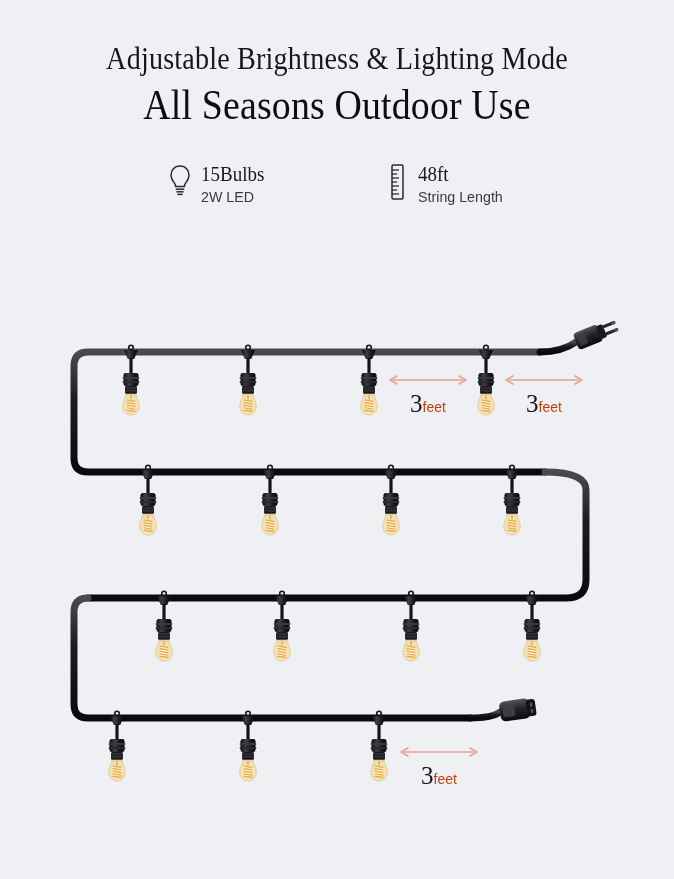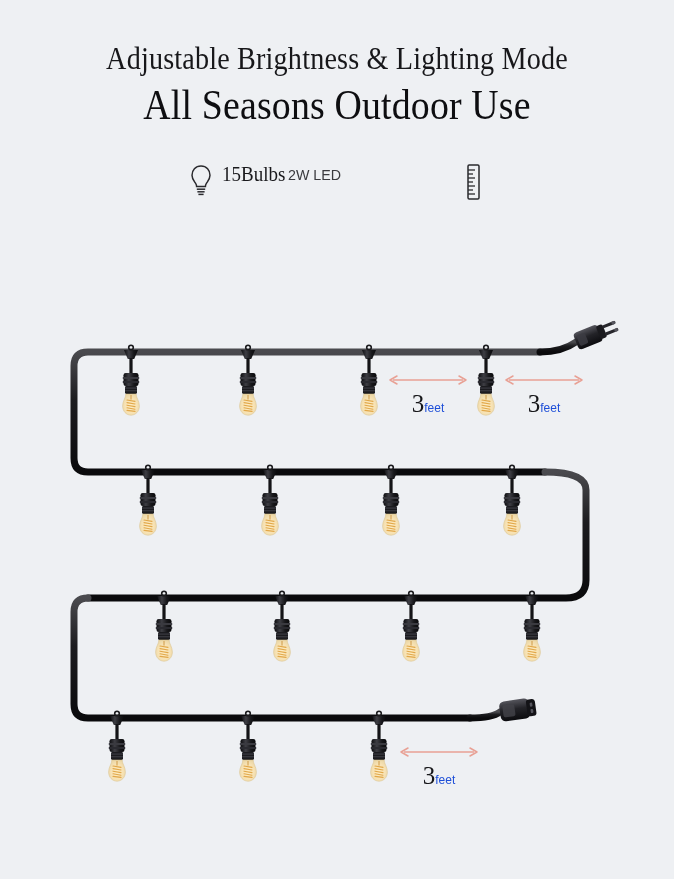--- a/index.html
+++ b/index.html
@@ -79,21 +79,21 @@
     height: 40px;
     flex: 0 0 26px;
     display: block;
   }
   .feature-icon.wide {
     width: 44px;
     flex: 0 0 44px;
   }
   .feature-text {
     display: flex;
-    flex-direction: row;
+    flex-direction: column;
     padding-top: 1px;
   }
   .feature-title {
     font-family: "Liberation Serif", serif;
     font-size: 20px;
     line-height: 22px;
     color: #19191c;
     white-space: nowrap;
     transform: scaleX(0.95);
     transform-origin: left center;
@@ -128,22 +128,22 @@
     white-space: nowrap;
   }
   .measure-num {
     font-family: "Liberation Serif", serif;
     font-size: 25px;
     color: #17171a;
     vertical-align: baseline;
   }
   .measure-unit {
     font-family: "Liberation Sans", sans-serif;
-    font-size: 12px;
-    color: #1d4ed8;
+    font-size: 14px;
+    color: #c2410c;
     vertical-align: baseline;
   }
 </style>
 </head>
 <body>
 
 <div class="page">
 
   <div class="headline">
     <div class="headline-line1">Adjustable Brightness &amp; Lighting Mode</div>
@@ -172,20 +172,24 @@
         <svg viewBox="0 0 26 40" width="26" height="40">
           <rect x="8" y="3" width="11" height="34" rx="1.2" fill="none" stroke="#2a2a2e" stroke-width="1.5"></rect>
           <line x1="8" y1="8" x2="15" y2="8" stroke="#2a2a2e" stroke-width="1.3"></line>
           <line x1="8" y1="12" x2="13" y2="12" stroke="#2a2a2e" stroke-width="1.3"></line>
           <line x1="8" y1="16" x2="15" y2="16" stroke="#2a2a2e" stroke-width="1.3"></line>
           <line x1="8" y1="20" x2="13" y2="20" stroke="#2a2a2e" stroke-width="1.3"></line>
           <line x1="8" y1="24" x2="15" y2="24" stroke="#2a2a2e" stroke-width="1.3"></line>
           <line x1="8" y1="28" x2="13" y2="28" stroke="#2a2a2e" stroke-width="1.3"></line>
           <line x1="8" y1="32" x2="15" y2="32" stroke="#2a2a2e" stroke-width="1.3"></line>
         </svg>
+      </span>
+      <span class="feature-text">
+        <span class="feature-title">48ft</span>
+        <span class="feature-sub">String Length</span>
       </span>
     </div>
 
 
   </div>
 
 
   <div class="diagram">
     <svg width="674" height="560" viewBox="0 0 674 560">
       <defs>

